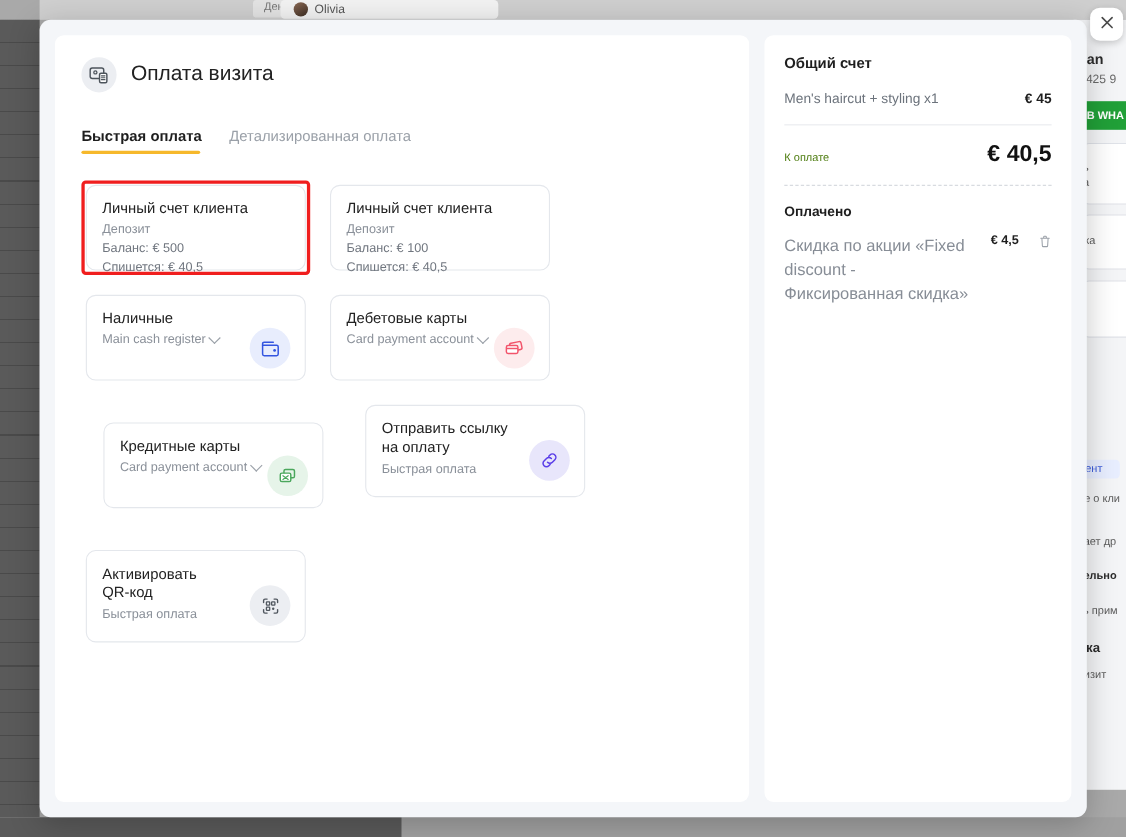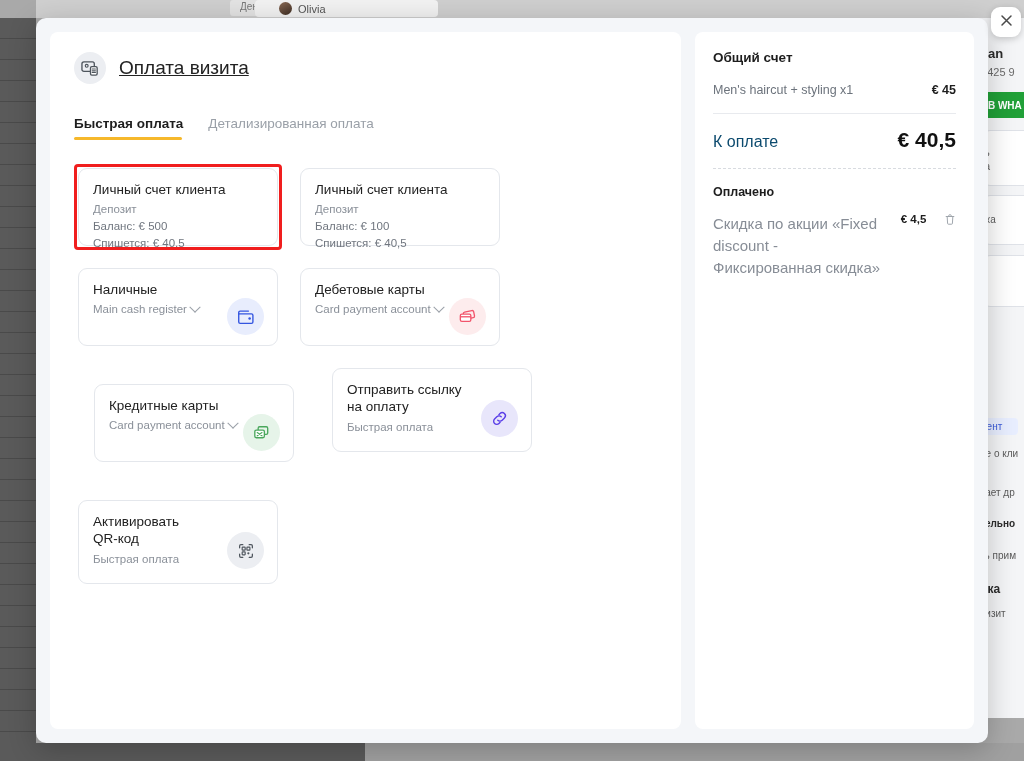--- a/index.html
+++ b/index.html
@@ -34,23 +34,23 @@
     background: #e3e3e3; border-radius: 3px;
   }
   .bg-tab-label {
     position: absolute; top: 1px; font-size: 10px; color: #777;
   }
   .bg-pill {
     position: absolute; left: 300px; top: 2px; width: 54px; height: 14px;
     background: #d5d5d5; border-radius: 8px;
   }
   .bg-olivia {
-    position: absolute; left: 240px; top: 0; width: 183px; height: 17px;
+    position: absolute; left: 240px; top: 0; width: 198px; height: 17px;
     background: #f2f2f2; border-radius: 4px;
-    display: flex; align-items: center; gap: 6px; padding-left: 24px;
+    display: flex; align-items: center; gap: 6px; padding-left: 12px;
   }
   .bg-olivia .av {
     width: 13px; height: 13px; border-radius: 50%;
     background: linear-gradient(150deg,#8b6a55,#3c2c22);
   }
   .bg-olivia .nm { font-size: 11px; color: #555; }
   .bg-bottomstrip {
     position: absolute; left: 0; bottom: 0; right: 0; height: 18px;
     background: #a0a0a0;
   }
@@ -102,21 +102,21 @@
     width: 279px; flex: 0 0 279px; background: #fff; border-radius: 8px;
     padding: 18px 18px 18px 18px;
   }
 
   
   .modal-head { display: flex; align-items: center; gap: 13px; margin-bottom: 32px; }
   .head-icon {
     width: 32px; height: 32px; border-radius: 50%; background: #eceef2;
     display: flex; align-items: center; justify-content: center; flex: 0 0 32px;
   }
-  .modal-title { font-size: 19px; color: #222; font-weight: normal; text-decoration: underline; }
+  .modal-title { font-size: 19px; color: #222; font-weight: normal; }
 
   
   .tabs { display: flex; gap: 25px; position: relative; margin-bottom: 24px; }
   .tab {
     font-size: 13.5px; color: #9aa0a8; padding-bottom: 9px; cursor: pointer;
     background: none; border: none; font-family: inherit;
   }
   .tab.active { color: #1e1e1e; font-weight: bold; }
   .tab.active::after {
     content: ""; position: absolute; left: 0; bottom: 0;
@@ -148,21 +148,21 @@
   }
   .card-wrap { position: relative; }
 
   
   .rp-title { font-size: 13.5px; font-weight: bold; color: #1e1e1e; margin-bottom: 18px; }
   .rp-row { display: flex; justify-content: space-between; align-items: baseline; gap: 10px; }
   .rp-item-name { font-size: 12.5px; color: #6c737c; }
   .rp-item-price { font-size: 12.5px; color: #1e1e1e; font-weight: bold; white-space: nowrap; }
   .rp-sep { height: 1px; background: #e8eaee; margin: 16px 0 14px; }
   .rp-sep-dashed { border-top: 1px dashed #d8dbe0; margin: 16px 0 16px; }
-  .rp-total-label { font-size: 16px; color: #0c4a6e; }
+  .rp-total-label { font-size: 10px; color: #4d7c0f; }
   .rp-total-value { font-size: 21px; color: #111; font-weight: bold; }
   .rp-paid-title { font-size: 12.5px; font-weight: bold; color: #1e1e1e; margin-bottom: 14px; }
   .rp-disc { display: flex; justify-content: space-between; gap: 8px; align-items: flex-start; }
   .rp-disc-name { font-size: 15px; color: #878d96; line-height: 1.45; max-width: 172px; }
   .rp-disc-val { font-size: 11.5px; color: #1e1e1e; font-weight: bold; white-space: nowrap; }
   .trash-btn { background: none; border: none; cursor: pointer; padding: 0 0 0 2px; }
 </style>
 </head>
 <body>
 

